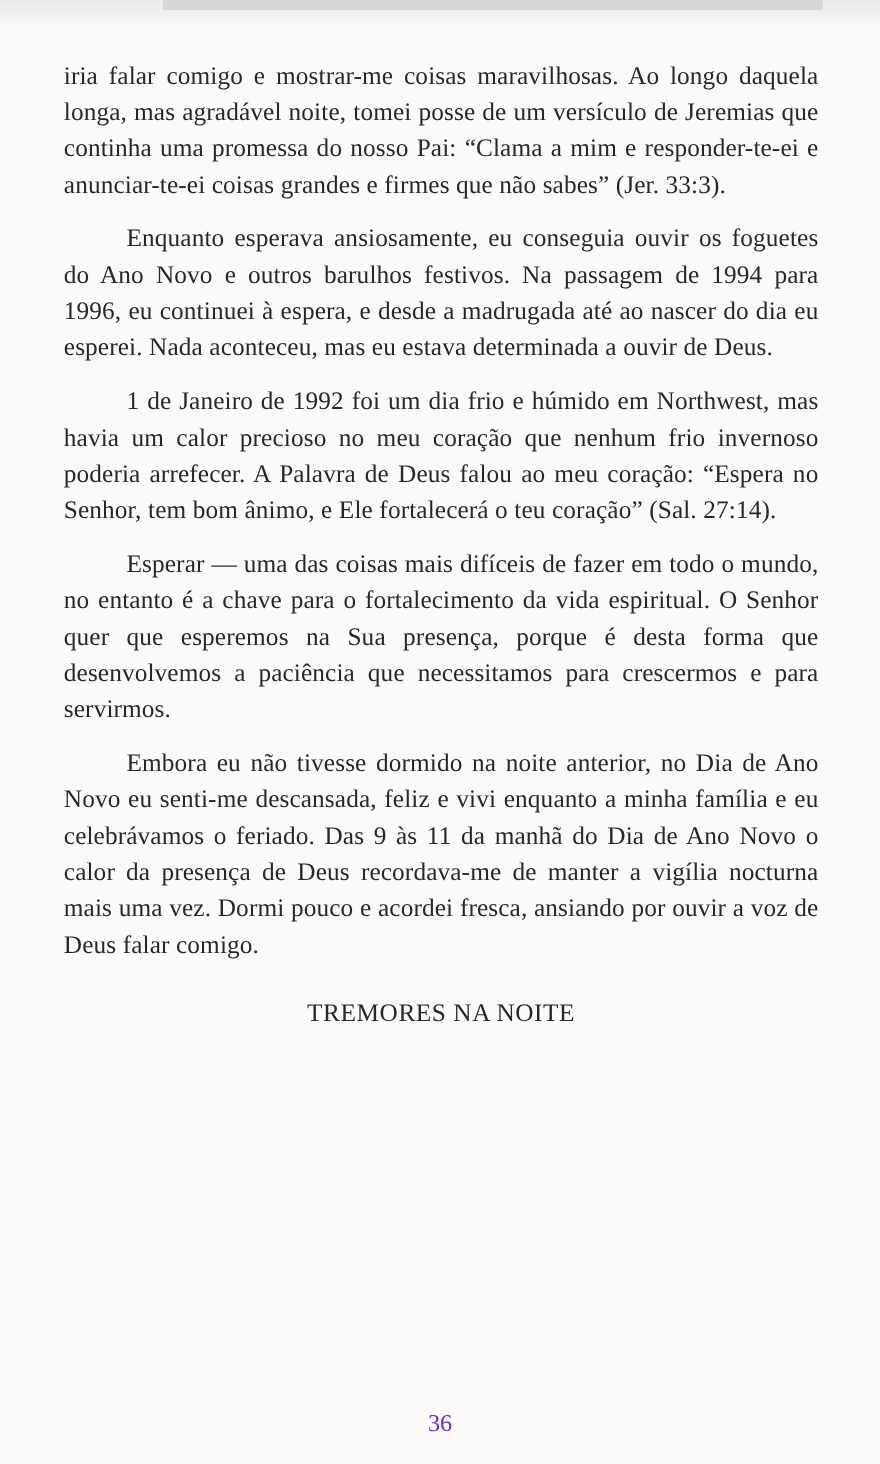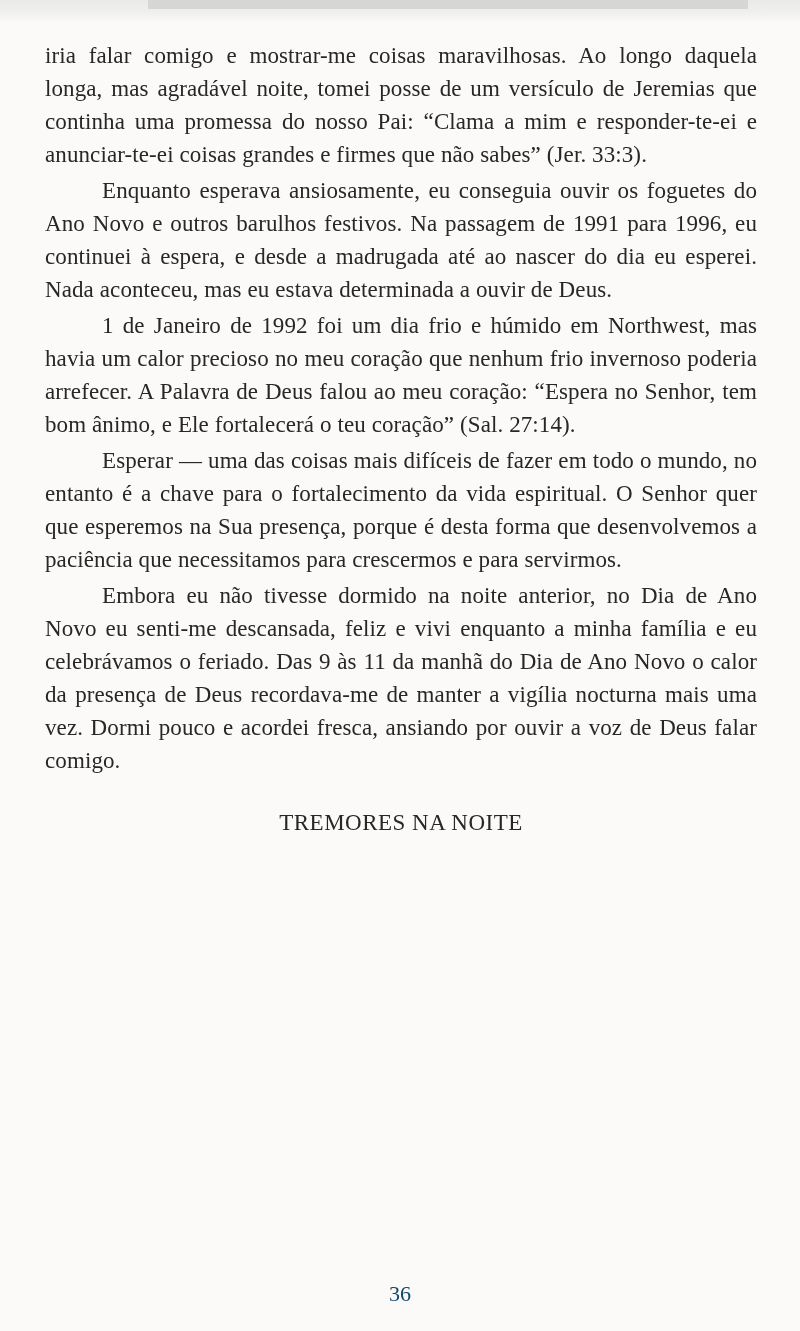--- a/index.html
+++ b/index.html
@@ -30,21 +30,21 @@
     background: #d6d6d5;
     border-radius: 1px;
   }
   .page-content {
     position: absolute;
     top: 0; left: 0; right: 0; bottom: 0;
     padding: 36px 40px 0 42px;
     box-sizing: border-box;
   }
   p.body-par {
-    margin: 3px;
+    margin: 16px;
     font-size: 23px;
     line-height: 33px;
     text-align: justify;
     text-indent: 57px;
     letter-spacing: 0.1px;
   }
   p.body-par.no-indent {
     text-indent: 0;
   }
   h2.section-heading {
@@ -54,32 +54,32 @@
     letter-spacing: 0.5px;
     margin: 29px 0 41px 0;
     line-height: 33px;
   }
   .page-number {
     position: absolute;
     bottom: 24px;
     left: 0; right: 0;
     text-align: center;
     font-size: 22px;
-    color: #0c4a6e;
+    color: #6d28d9;
   }
 </style>
 </head>
 <body>
 
 <div class="scan-band"></div>
 <div class="scan-line"></div>
 
 <div class="page-content">
   <p class="body-par no-indent">iria falar comigo e mostrar-me coisas maravilhosas. Ao longo daquela longa, mas agradável noite, tomei posse de um versículo de Jeremias que continha uma promessa do nosso Pai: “Clama a mim e responder-te-ei e anunciar-te-ei coisas grandes e firmes que não sabes” (Jer. 33:3).</p>
-  <p class="body-par">Enquanto esperava ansiosamente, eu conseguia ouvir os foguetes do Ano Novo e outros barulhos festivos. Na passagem de 1991 para 1996, eu continuei à espera, e desde a madrugada até ao nascer do dia eu esperei. Nada aconteceu, mas eu estava determinada a ouvir de Deus.</p>
+  <p class="body-par">Enquanto esperava ansiosamente, eu conseguia ouvir os foguetes do Ano Novo e outros barulhos festivos. Na passagem de 1994 para 1996, eu continuei à espera, e desde a madrugada até ao nascer do dia eu esperei. Nada aconteceu, mas eu estava determinada a ouvir de Deus.</p>
   <p class="body-par">1 de Janeiro de 1992 foi um dia frio e húmido em Northwest, mas havia um calor precioso no meu coração que nenhum frio invernoso poderia arrefecer. A Palavra de Deus falou ao meu coração: “Espera no Senhor, tem bom ânimo, e Ele fortalecerá o teu coração” (Sal. 27:14).</p>
   <p class="body-par">Esperar — uma das coisas mais difíceis de fazer em todo o mundo, no entanto é a chave para o fortalecimento da vida espiritual. O Senhor quer que esperemos na Sua presença, porque é desta forma que desenvolvemos a paciência que necessitamos para crescermos e para servirmos.</p>
   <p class="body-par">Embora eu não tivesse dormido na noite anterior, no Dia de Ano Novo eu senti-me descansada, feliz e vivi enquanto a minha família e eu celebrávamos o feriado. Das 9 às 11 da manhã do Dia de Ano Novo o calor da presença de Deus recordava-me de manter a vigília nocturna mais uma vez. Dormi pouco e acordei fresca, ansiando por ouvir a voz de Deus falar comigo.</p>
 
   <h2 class="section-heading">TREMORES NA NOITE</h2>
 
 </div>
 
 <div class="page-number">36</div>
 

